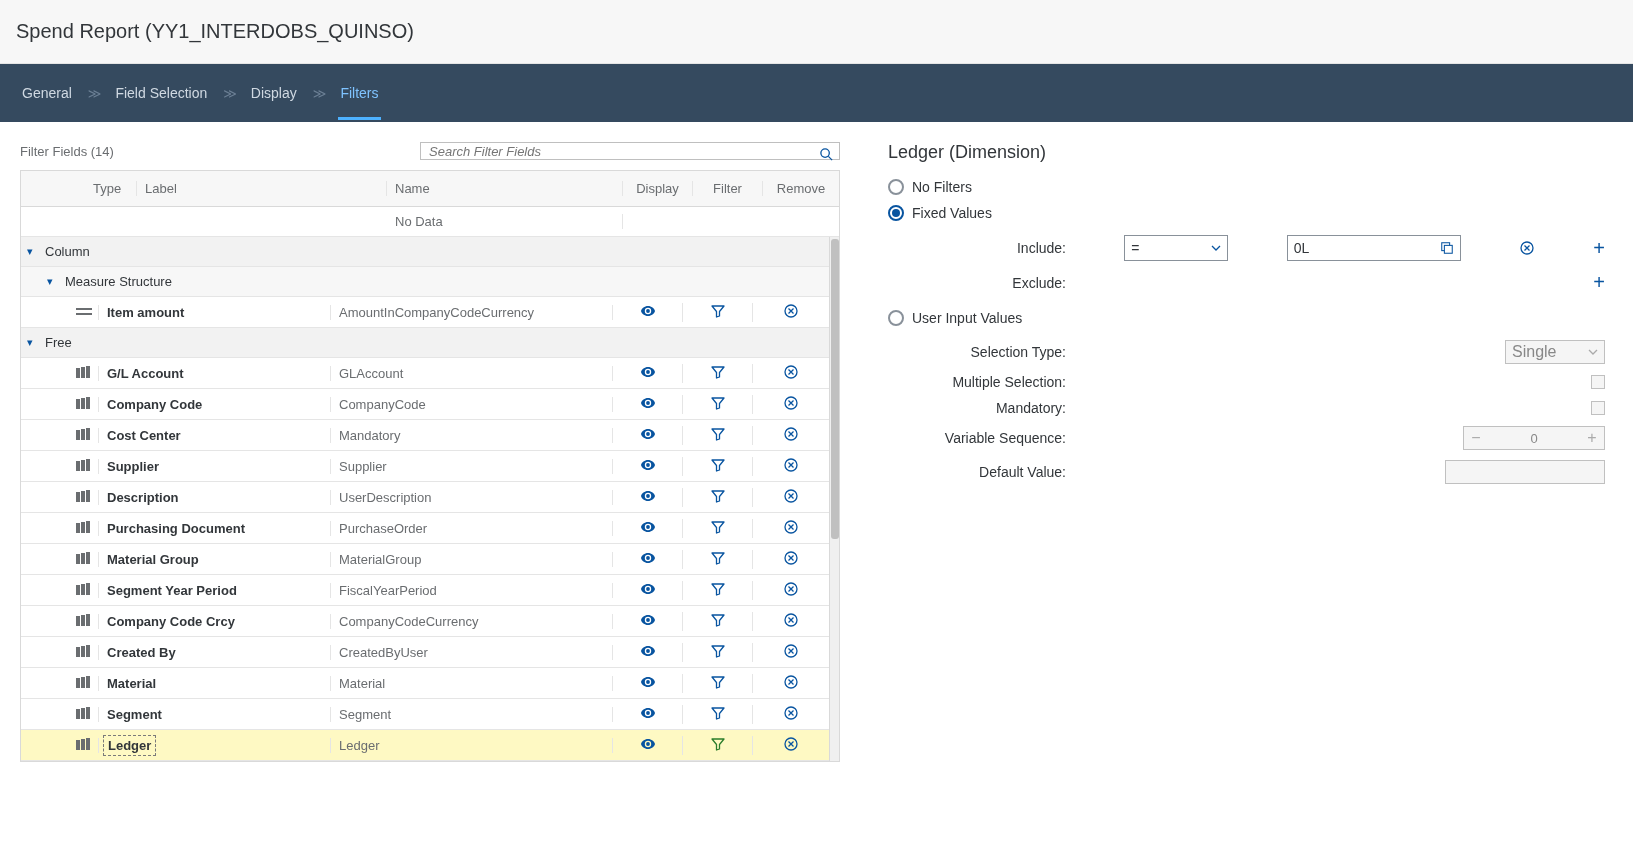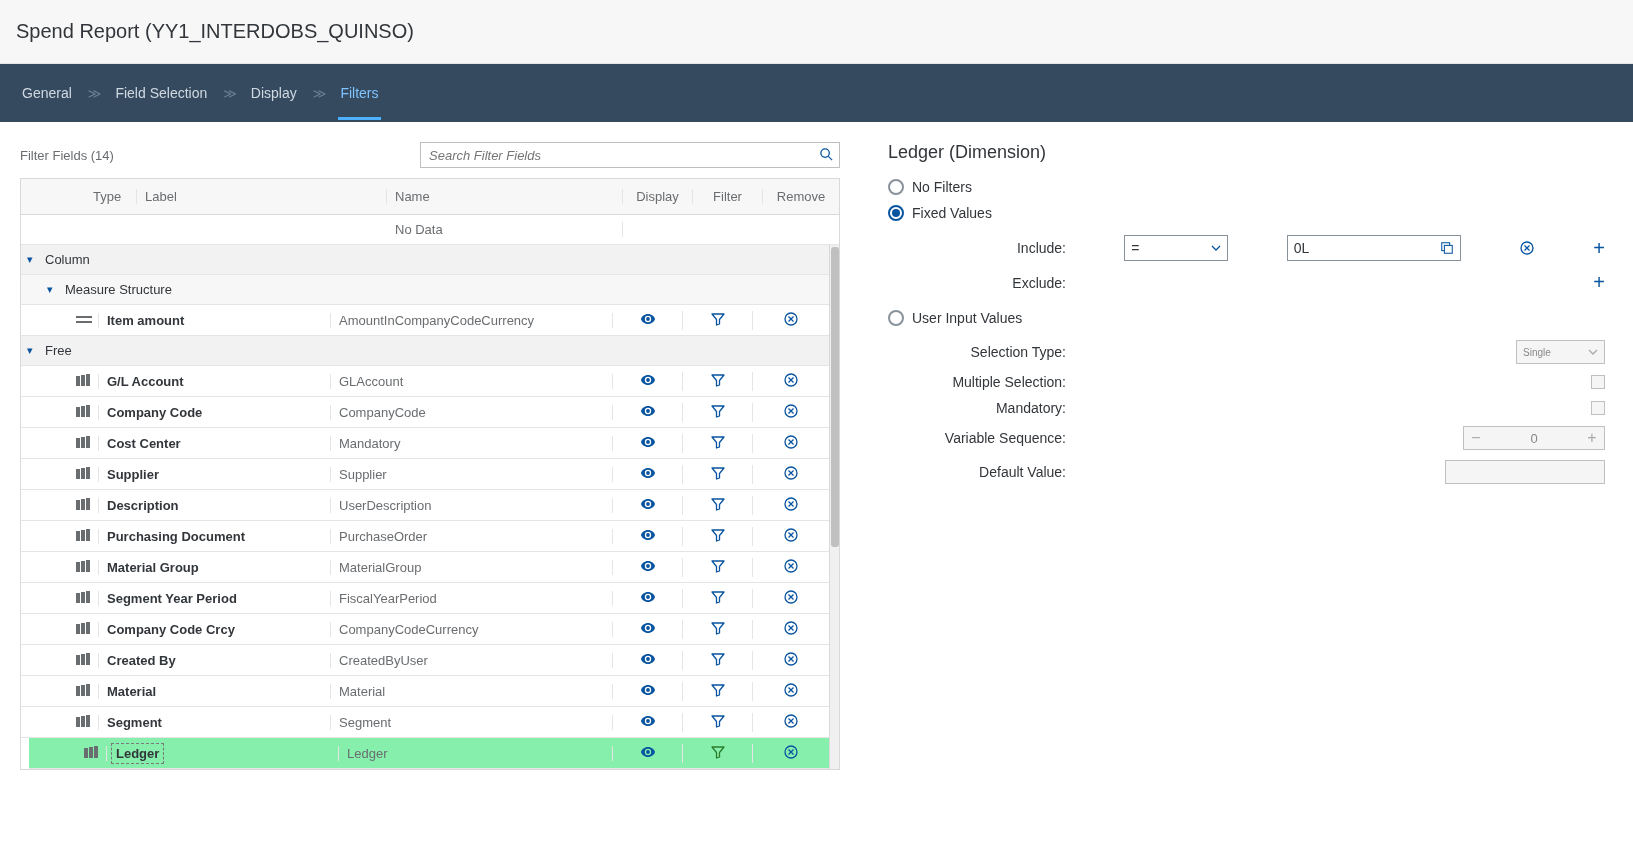--- a/index.html
+++ b/index.html
@@ -13,21 +13,21 @@
 .wizard-step.active { color: #7fc3ff; border-bottom: 3px solid #4db1ff; padding-bottom: 16px; }
 .wizard-sep { color: #6b7f94; font-size: 13px; letter-spacing: -2px; }
 
 .content { display: flex; }
 .left-panel { flex: 0 0 860px; padding: 20px; }
 .right-panel { flex: 1; padding: 20px 28px; }
 
 .filter-head { display: flex; align-items: center; margin-bottom: 10px; gap: 20px; }
 .filter-count { color: #6a6d70; font-size: 13px; }
 .search-wrap { margin-left: auto; position: relative; width: 420px; }
-.search-input { width: 100%; height: 26px; border: 1px solid #bfbfbf; padding: 0 28px 0 8px; font-style: italic; color: #6a6d70; font-size: 13px; }
+.search-input { width: 100%; height: 18px; border: 1px solid #bfbfbf; padding: 0 28px 0 8px; font-style: italic; color: #6a6d70; font-size: 13px; }
 .search-icon-svg { position: absolute; right: 6px; top: 5px; width: 15px; height: 15px; color: #0854a0; }
 
 .grid { border: 1px solid #d9d9d9; }
 .grid-head { display: flex; background: #f7f7f7; border-bottom: 1px solid #d9d9d9; height: 36px; align-items: center; color: #6a6d70; font-size: 13px; }
 .col-expand { width: 24px; border-right: 1px solid #e5e5e5; }
 .col-type { width: 48px; padding-left: 4px; border-right: 1px solid #e5e5e5; margin-left: 44px; }
 .col-type2 { width: 30px; border-right: 1px solid #e5e5e5; text-align: center; }
 .col-label { width: 250px; padding-left: 8px; border-right: 1px solid #e5e5e5; }
 .col-name { flex: 1; padding-left: 8px; border-right: 1px solid #e5e5e5; }
 .col-display { width: 70px; text-align: center; border-right: 1px solid #e5e5e5; }
@@ -35,21 +35,21 @@
 .col-remove { width: 76px; text-align: center; }
 
 .grid-nodata { display: flex; height: 30px; align-items: center; border-bottom: 1px solid #e5e5e5; }
 .grid-nodata .col-name { color: #6a6d70; }
 
 .grid-group { display: flex; align-items: center; height: 30px; background: #f2f2f2; border-bottom: 1px solid #e5e5e5; padding-left: 6px; color: #32363a; }
 .grid-subgroup { display: flex; align-items: center; height: 30px; background: #f7f7f7; border-bottom: 1px solid #e5e5e5; padding-left: 26px; color: #32363a; }
 .chevron { display: inline-block; width: 14px; color: #0854a0; font-size: 11px; margin-right: 4px; }
 
 .grid-row { display: flex; height: 31px; align-items: center; border-bottom: 1px solid #e5e5e5; }
-.grid-row.selected { background: #86efac; margin-left: 8px; }
+.grid-row.selected { background: #fef9c3; }
 .grid-row.selected .col-label-inner { border: 1px dashed #7a7a7a; padding: 2px 4px; margin-left: -4px; }
 .grid-row .col-label { font-weight: 700; color: #32363a; }
 .grid-row .col-name { color: #6a6d70; }
 .dim-icon { width: 16px; height: 12px; display: inline-block; }
 .measure-icon { width: 16px; height: 10px; display: inline-block; color: #6a6d70; }
 
 .ic-btn { color: #0854a0; cursor: pointer; display: inline-flex; align-items: center; justify-content: center; width: 100%; height: 100%; }
 .ic-btn.green { color: #2b7d2b; }
 
 .scrollbar { width: 10px; background: #f0f0f0; border-left: 1px solid #d9d9d9; }
@@ -65,21 +65,21 @@
 .radio.checked::after { content: ""; width: 8px; height: 8px; background: #0854a0; border-radius: 50%; }
 
 .form-rows { margin-top: 14px; margin-left: 18px; }
 .form-row { display: flex; align-items: center; margin-bottom: 10px; gap: 12px; justify-content: space-between; }
 .form-label { width: 160px; text-align: right; color: #32363a; font-size: 14px; }
 .op-select { width: 104px; height: 26px; border: 1px solid #89919a; display: flex; align-items: center; justify-content: space-between; padding: 0 6px; color: #32363a; font-size: 14px; background: #fff; }
 .val-input { width: 174px; height: 26px; border: 1px solid #89919a; display: flex; align-items: center; justify-content: space-between; padding: 0 6px; color: #32363a; font-size: 14px; background: #fff; }
 .icon-blue { color: #0854a0; cursor: pointer; display: inline-flex; }
 .add-icon { color: #0854a0; font-size: 20px; font-weight: 300; cursor: pointer; }
 
-.sel-type { width: 89px; height: 24px; border: 1px solid #c0c0c0; background: #f5f5f5; display: flex; align-items: center; justify-content: space-between; padding: 0 6px; color: #888; font-size: 10px; }
+.sel-type { width: 100px; height: 24px; border: 1px solid #c0c0c0; background: #f5f5f5; display: flex; align-items: center; justify-content: space-between; padding: 0 6px; color: #888; font-size: 16px; }
 .checkbox-dis { width: 14px; height: 14px; border: 1px solid #c0c0c0; background: #f5f5f5; }
 .stepper { width: 142px; height: 24px; border: 1px solid #c0c0c0; background: #f5f5f5; display: flex; align-items: center; }
 .stepper-btn { width: 24px; text-align: center; color: #aaa; font-size: 16px; }
 .stepper-val { flex: 1; text-align: center; color: #888; }
 .default-input { width: 160px; height: 24px; border: 1px solid #c0c0c0; background: #f5f5f5; }
 
 svg { display: block; }
 </style>
 </head>
 <body>

